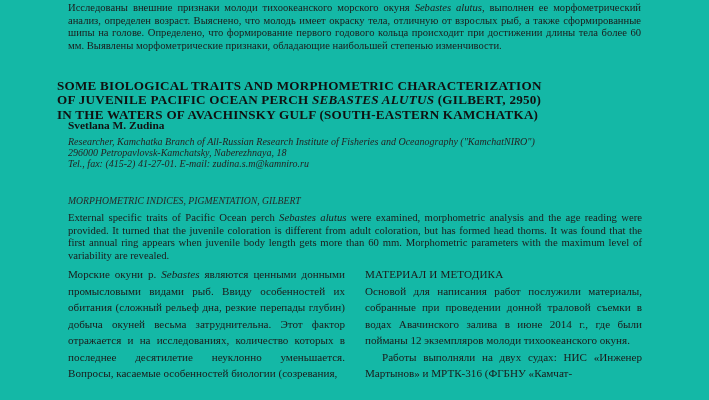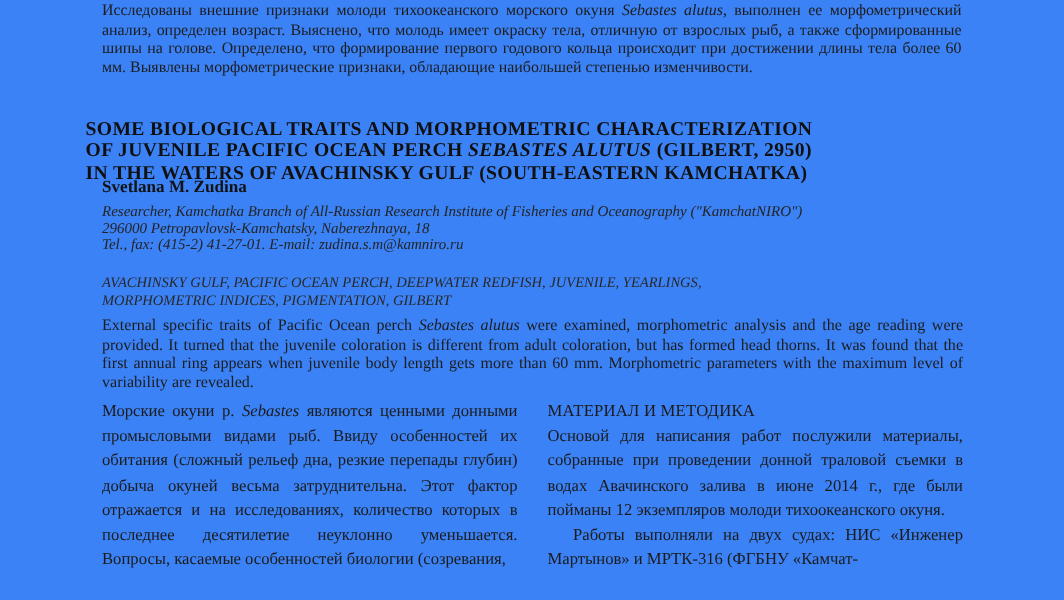--- a/index.html
+++ b/index.html
@@ -4,21 +4,21 @@
 <style>
   html, body {
     margin: 0;
     padding: 0;
     background: #ffffff;
   }
   .page {
     position: relative;
     width: 709px;
     height: 400px;
-    background: #3b82f6;
+    background: #14b8a6;
     overflow: hidden;
     font-family: "Liberation Serif", "DejaVu Serif", serif;
     color: #1a1a1a;
     -webkit-font-smoothing: antialiased;
   }
 
   
   .ru-abstract {
     position: absolute;
     left: 68px;
@@ -145,21 +145,21 @@
 
   <div class="author">Svetlana M. Zudina</div>
 
   <div class="affil">
     <span>Researcher, Kamchatka Branch of All-Russian Research Institute of Fisheries and Oceanography ("KamchatNIRO")</span><br>
     <span>296000 Petropavlovsk-Kamchatsky, Naberezhnaya, 18</span><br>
     <span>Tel., fax: (415-2) 41-27-01. E-mail: zudina.s.m@kamniro.ru</span>
   </div>
 
   <div class="keywords">
-    <span>AVACHINSKY GULF, PACIFIC OCEAN PERCH, DEEPWATER REDFISH, JUVENILE, YEARLINGS,</span><br>
+    <br>
     <span>MORPHOMETRIC INDICES, PIGMENTATION, GILBERT</span>
   </div>
 
   <div class="en-abstract">
     <span>External specific traits of Pacific Ocean perch </span><i>Sebastes alutus</i><span> were examined, morphometric analysis and the age reading were provided. It turned that the juvenile coloration is different from adult coloration, but has formed head thorns. It was found that the first annual ring appears when juvenile body length gets more than 60 mm. Morphometric parameters with the maximum level of variability are revealed.</span>
   </div>
 
   <div class="columns">
 
     <div class="col col-left">

